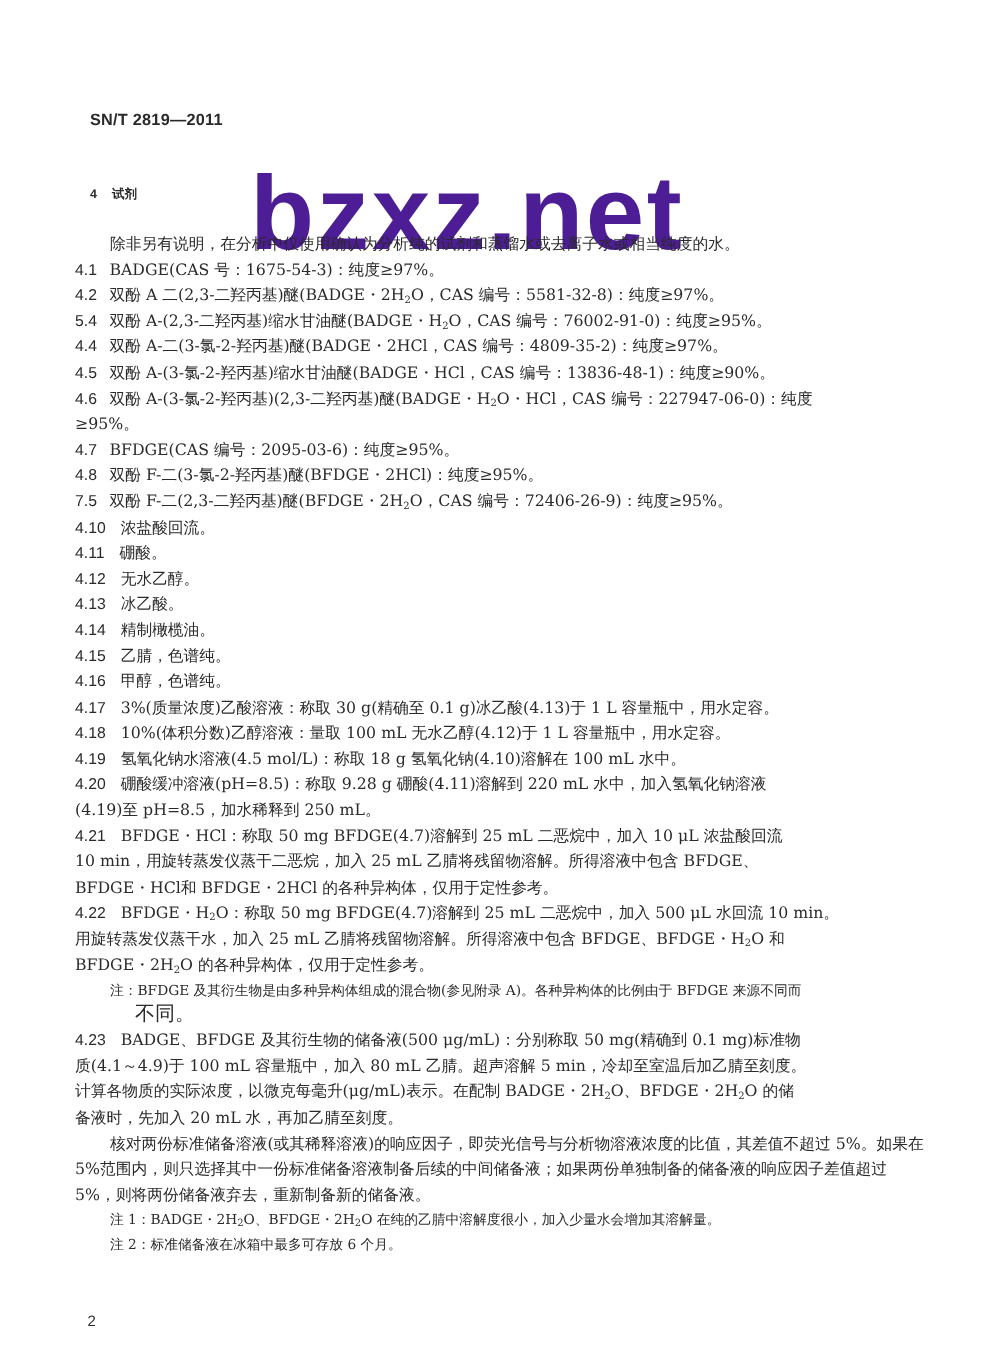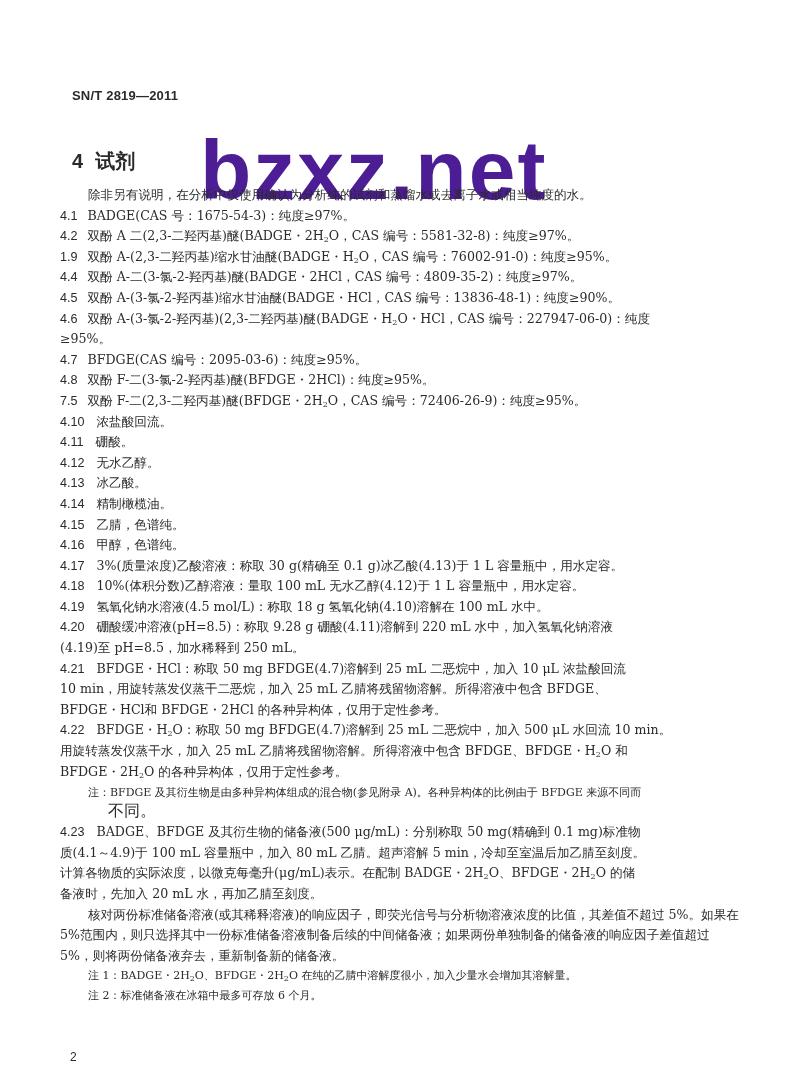--- a/index.html
+++ b/index.html
@@ -3,21 +3,21 @@
   <meta charset="utf-8">
   <style>
     html, body { margin: 0; padding: 0; }
     body {
       width: 800px; height: 1090px; background: #ffffff; position: relative; overflow: hidden;
       font-family: "DejaVu Serif", "Liberation Serif", serif; color: #2a2a2a;
     }
     .page { position: absolute; left: 0; top: 0; width: 644px; height: 1090px; }
     .std-code { position: absolute; left: 72px; top: 88px; font-size: 13px; font-weight: bold; font-family: "Liberation Sans", sans-serif; letter-spacing: 0.2px; }
     .watermark { position: absolute; left: 200px; top: 128px; font-family: "Liberation Sans", sans-serif; font-weight: bold; font-size: 84px; color: #4c1d95; letter-spacing: 2px; z-index: 0; line-height: 1; }
-    .section-title { position: absolute; left: 72px; top: 148px; font-size: 20px; font-weight: bold; z-index: 1; }
+    .section-title { position: absolute; left: 72px; top: 148px; font-size: 10px; font-weight: bold; z-index: 1; }
     .section-title .num { margin-right: 12px; font-family: "Liberation Sans", sans-serif; }
     .content { position: absolute; left: 60px; top: 185px; width: 680px; z-index: 1; font-size: 12.6px; line-height: 20.6px; }
     .p { margin: 0; }
     .indent { text-indent: 28px; }
     .item { margin: 0; }
     .item .n { display: inline-block; font-family: "Liberation Sans", sans-serif; margin-right: 10px; }
     .item.wide .n { margin-right: 12px; }
     .cont { margin: 0; }
     .note { margin: 2px 0 0 28px; font-size: 11px; line-height: 18px; }
     .note-cont { margin: 0 0 2px 48px; font-size: 16px; line-height: 18px; }
@@ -33,21 +33,21 @@
   <div class="watermark">bzxz.net</div>
   <div class="section-title">
     <span class="num">4</span><span>试剂</span>
   </div>
 
   <div class="content">
     <p class="p indent">除非另有说明，在分析中仅使用确认为分析纯的试剂和蒸馏水或去离子水或相当纯度的水。</p>
 
     <p class="item"><span class="n">4.1</span><span>BADGE(CAS 号：1675-54-3)：纯度≥97%。</span></p>
     <p class="item"><span class="n">4.2</span><span>双酚 A 二(2,3-二羟丙基)醚(BADGE・2H</span><sub>2</sub><span>O，CAS 编号：5581-32-8)：纯度≥97%。</span></p>
-    <p class="item"><span class="n">1.9</span><span>双酚 A-(2,3-二羟丙基)缩水甘油醚(BADGE・H</span><sub>2</sub><span>O，CAS 编号：76002-91-0)：纯度≥95%。</span></p>
+    <p class="item"><span class="n">5.4</span><span>双酚 A-(2,3-二羟丙基)缩水甘油醚(BADGE・H</span><sub>2</sub><span>O，CAS 编号：76002-91-0)：纯度≥95%。</span></p>
     <p class="item"><span class="n">4.4</span><span>双酚 A-二(3-氯-2-羟丙基)醚(BADGE・2HCl，CAS 编号：4809-35-2)：纯度≥97%。</span></p>
     <p class="item"><span class="n">4.5</span><span>双酚 A-(3-氯-2-羟丙基)缩水甘油醚(BADGE・HCl，CAS 编号：13836-48-1)：纯度≥90%。</span></p>
     <p class="item"><span class="n">4.6</span><span>双酚 A-(3-氯-2-羟丙基)(2,3-二羟丙基)醚(BADGE・H</span><sub>2</sub><span>O・HCl，CAS 编号：227947-06-0)：纯度</span></p>
     <p class="cont">≥95%。</p>
     <p class="item"><span class="n">4.7</span><span>BFDGE(CAS 编号：2095-03-6)：纯度≥95%。</span></p>
     <p class="item"><span class="n">4.8</span><span>双酚 F-二(3-氯-2-羟丙基)醚(BFDGE・2HCl)：纯度≥95%。</span></p>
     <p class="item"><span class="n">7.5</span><span>双酚 F-二(2,3-二羟丙基)醚(BFDGE・2H</span><sub>2</sub><span>O，CAS 编号：72406-26-9)：纯度≥95%。</span></p>
     <p class="item wide"><span class="n">4.10</span><span>浓盐酸回流。</span></p>
     <p class="item wide"><span class="n">4.11</span><span>硼酸。</span></p>
     <p class="item wide"><span class="n">4.12</span><span>无水乙醇。</span></p>

